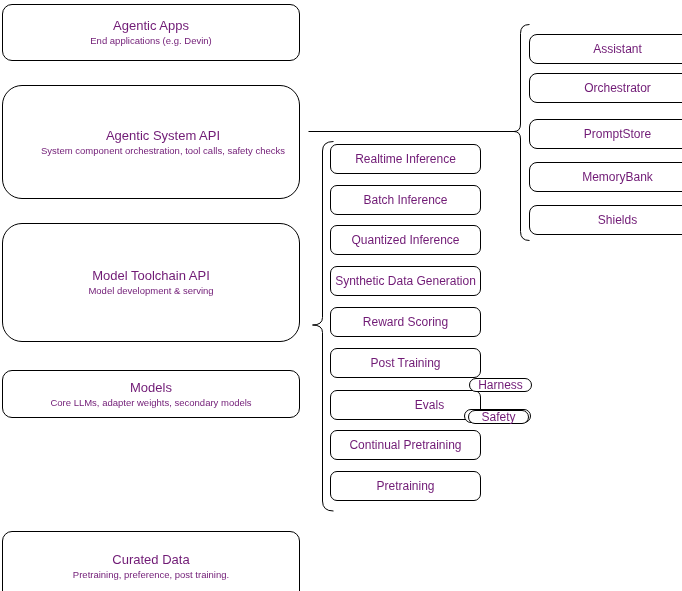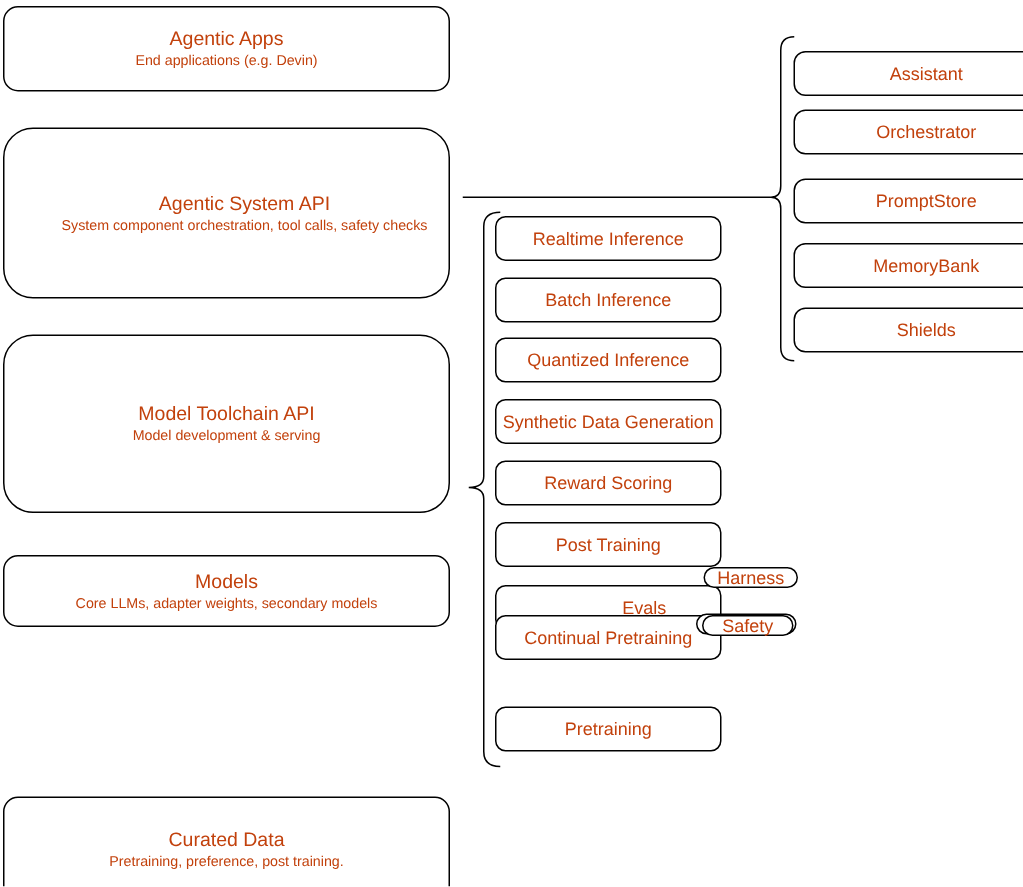--- a/index.html
+++ b/index.html
@@ -6,21 +6,21 @@
     margin: 0;
     padding: 0;
     background: #ffffff;
   }
   .canvas {
     position: relative;
     width: 682px;
     height: 591px;
     background: #ffffff;
     font-family: "Liberation Sans", "DejaVu Sans", sans-serif;
-    color: #c2410c;
+    color: #701a75;
     overflow: hidden;
   }
   .connectors {
     position: absolute;
     left: 0;
     top: 0;
     width: 682px;
     height: 591px;
     pointer-events: none;
   }
@@ -136,21 +136,21 @@
   </div>
   <div class="box mbox" style="top:307px;">
     <span>Reward Scoring</span>
   </div>
   <div class="box mbox" style="top:348px;">
     <span>Post Training</span>
   </div>
   <div class="box mbox" style="top:390px;padding-left:48px;">
     <span>Evals</span>
   </div>
-  <div class="box mbox" style="top:410px;">
+  <div class="box mbox" style="top:430px;">
     <span>Continual Pretraining</span>
   </div>
   <div class="box mbox" style="top:471px;">
     <span>Pretraining</span>
   </div>
 
   <div class="oval" style="left:469px;top:378px;width:63px;height:14px;">
     <span>Harness</span>
   </div>
   <div class="oval" style="left:464px;top:409px;width:67px;height:14px;">

